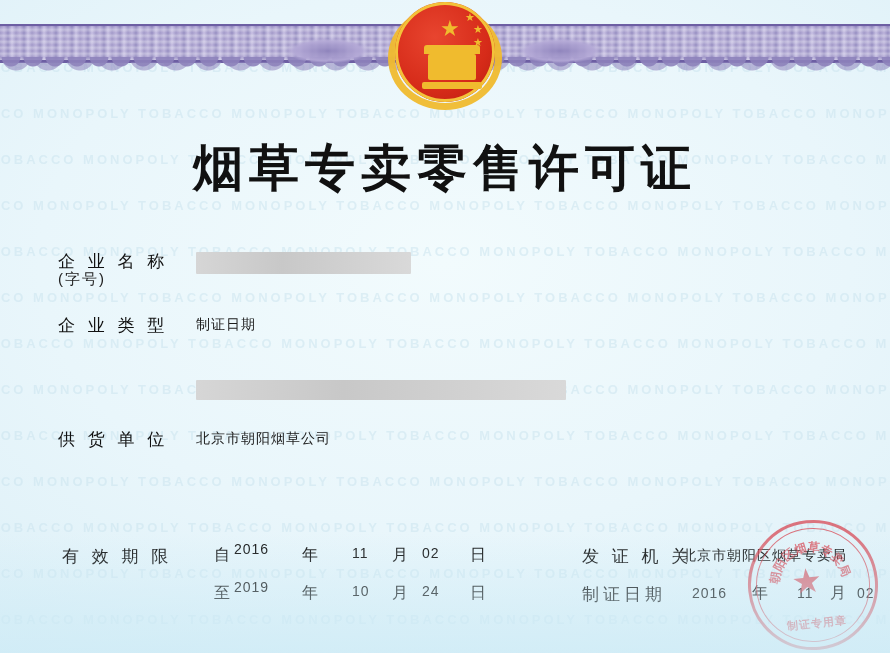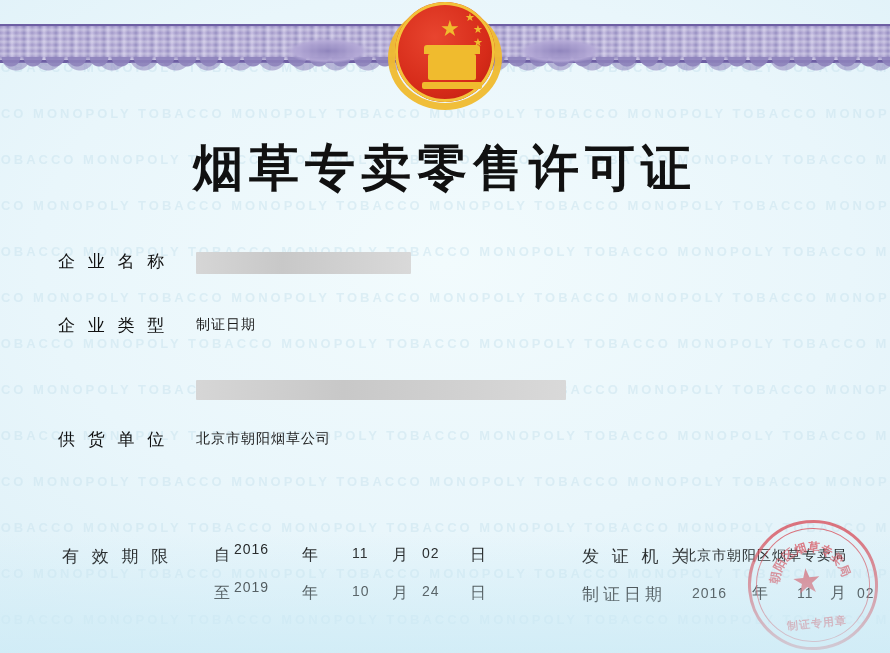--- a/index.html
+++ b/index.html
@@ -398,20 +398,21 @@
     </div>
   </div>
 
   <div class="title">烟草专卖零售许可证</div>
 
 
   <div class="fields">
 
     <div class="row" style="height:58px;">
       <div class="label">企 业 名 称</div>
+      <div class="label sub">(字号)</div>
       <div class="value">
         <span class="redacted" style="width:215px;height:22px;"></span>
       </div>
     </div>
 
 
     <div class="row" style="height:58px;">
       <div class="label">企 业 类 型</div>
       <div class="value">制证日期</div>
     </div>

